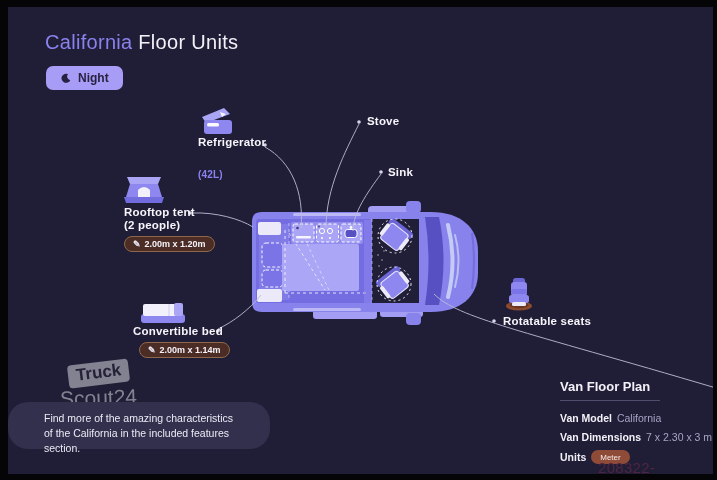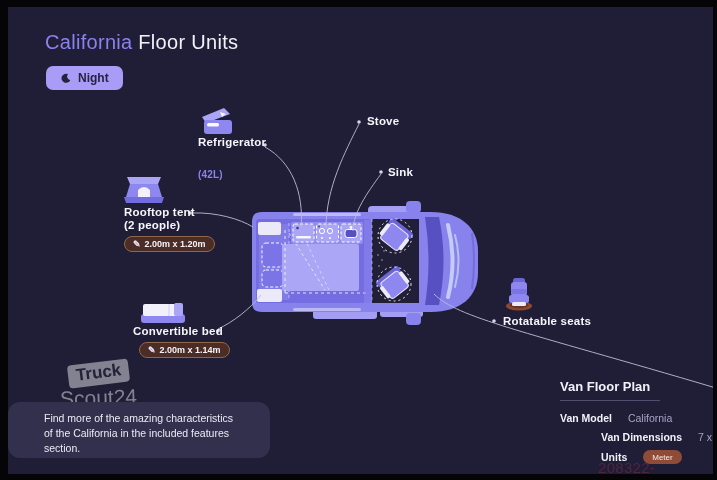--- a/index.html
+++ b/index.html
@@ -40,31 +40,31 @@
 
   
   .wm-truck{
     left:68px;top:362px;transform:rotate(-7deg);background:#8d8d9b;color:#262338;
     padding:1px 8px 2px;border-radius:4px;font-size:17px;font-weight:700;opacity:.9;z-index:3;
   }
   .wm-scout{left:60px;top:386px;color:#8d8d9b;font-size:21px;font-weight:500;opacity:.9;transform:rotate(-2deg);z-index:3;}
 
   
   .note{
-    left:8px;top:402px;width:262px;height:56px;box-sizing:border-box;
-    background:#32304d;border-radius:12px;color:#ebeaf5;
+    left:8px;top:402px;width:262px;height:47px;box-sizing:border-box;
+    background:#32304d;border-radius:20px;color:#ebeaf5;
     font-size:10.5px;line-height:15px;padding:9px 10px 9px 36px;z-index:3;
   }
 
   
   .info{left:560px;top:379px;width:156px;z-index:3;color:#f2f1f8;}
   .info-title{font-size:13px;font-weight:700;}
   .info-rule{margin-top:6px;width:100px;height:1px;background:#514d6d;}
-  .info-row{display:flex;align-items:center;gap:16px;margin-top:11px;}
-  .info-row + .info-row{margin-top:7px;margin-left:41px;}
+  .info-row{display:flex;align-items:center;gap:5px;margin-top:11px;}
+  .info-row + .info-row{margin-top:7px;}
   .info-label{font-size:10.5px;font-weight:700;color:#f2f1f8;white-space:nowrap;}
   .info-value{font-size:10.5px;color:#a6a4c3;white-space:nowrap;}
   .unit-badge{
     background:#8e4b38;color:#f7ece7;font-size:8px;font-weight:400;
     padding:2.5px 9px;border-radius:8px;cursor:pointer;
   }
 
   .id-code{left:598px;top:459px;font-size:15px;font-weight:400;color:#4f2540;letter-spacing:.3px;z-index:8;}
 
   svg{display:block;}

